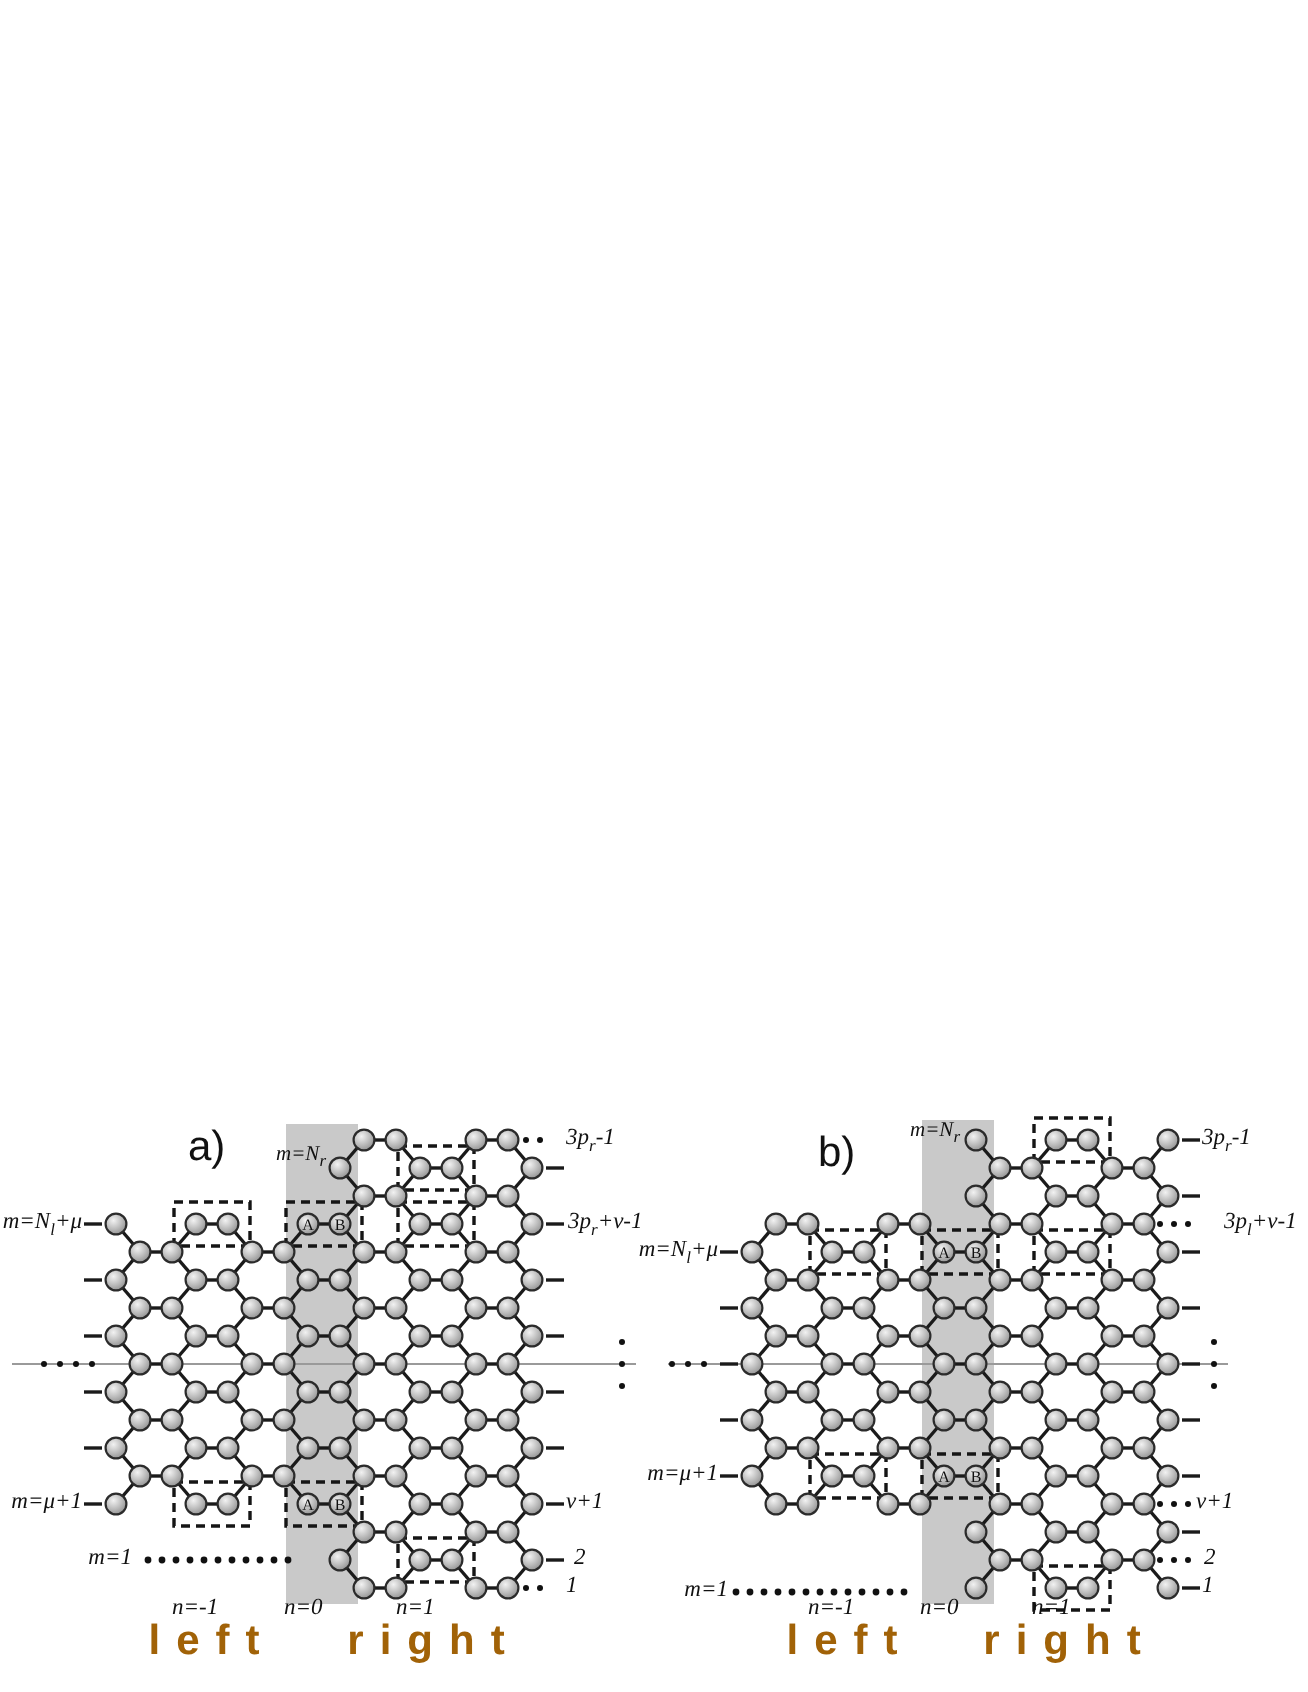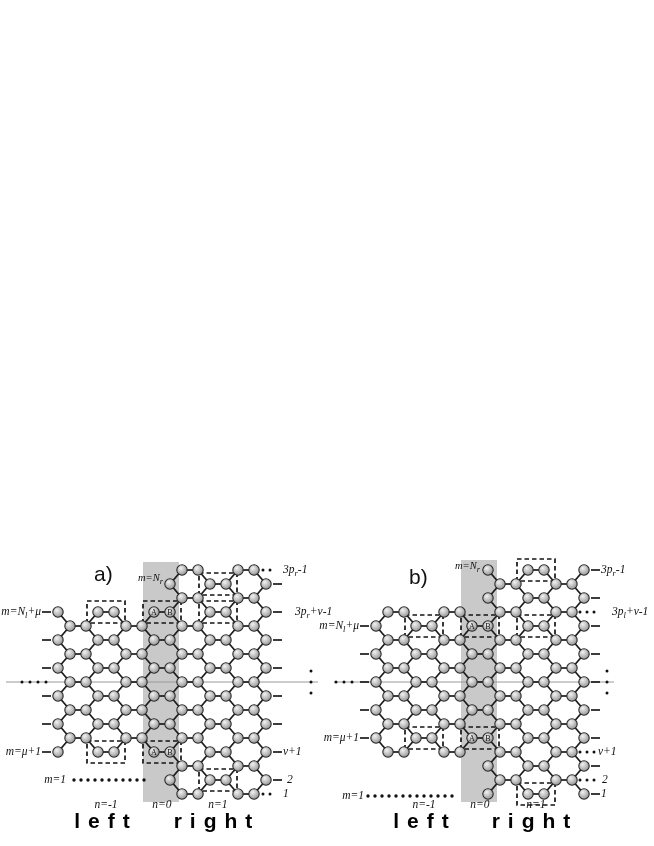--- a/index.html
+++ b/index.html
@@ -3,25 +3,25 @@
 <meta charset="utf-8">
 <style>
   html,body{margin:0;padding:0;background:#fff;}
   .stage{position:relative;width:654px;height:846px;background:#fff;overflow:hidden;
          font-family:"Liberation Serif",serif;}
   #lattice{position:absolute;left:0;top:0;}
   .lbl{position:absolute;font-style:italic;font-size:11.5px;line-height:13px;color:#111;
        white-space:nowrap;}
   .lbl sub{font-size:8.5px;font-style:italic;line-height:0;}
   .small{font-size:10.5px;}
-  .ctr{text-align:center;width:40px;}
+  .ctr{text-align:left;width:40px;}
   .tag{position:absolute;font-family:"Liberation Sans",sans-serif;font-style:normal;
        font-size:21px;color:#111;line-height:22px;}
   .word{position:absolute;font-family:"Liberation Sans",sans-serif;font-style:normal;
-        font-weight:bold;font-size:21px;letter-spacing:8px;color:#000000;width:110px;
+        font-weight:bold;font-size:21px;letter-spacing:8px;color:#a16207;width:110px;
         text-align:center;line-height:24px;}
 </style>
 </head>
 <body>
 
 <div class="stage">
 
   <svg id="lattice" width="654" height="846">
       <defs>
         <radialGradient id="atomGrad" cx="0.38" cy="0.33" r="0.8">
@@ -693,21 +693,21 @@
   <div class="lbl small" style="right:491px;top:571px"><span>m=N</span><sub>r</sub><span></span></div>
   <div class="lbl" style="right:613px;top:605px"><span>m=N</span><sub>l</sub><span>+μ</span></div>
   <div class="lbl" style="right:613px;top:745px">m=μ+1</div>
   <div class="lbl" style="right:588px;top:773px">m=1</div>
   <div class="lbl ctr" style="left:86px;top:798px">n=-1</div>
   <div class="lbl ctr" style="left:142px;top:798px">n=0</div>
   <div class="lbl ctr" style="left:198px;top:798px">n=1</div>
   <div class="word" style="left:51px;top:809px">left</div>
   <div class="word" style="left:162px;top:809px">right</div>
   <div class="lbl" style="left:283px;top:563px"><span>3p</span><sub>r</sub><span>-1</span></div>
-  <div class="lbl" style="left:295px;top:605px"><span>3p</span><sub>r</sub><span>+ν-1</span></div>
+  <div class="lbl" style="left:284px;top:605px"><span>3p</span><sub>r</sub><span>+ν-1</span></div>
   <div class="lbl" style="left:283px;top:745px">ν+1</div>
   <div class="lbl" style="left:287px;top:773px">2</div>
   <div class="lbl" style="left:283px;top:787px">1</div>
 
   <div class="tag" style="left:409px;top:566px">b)</div>
   <div class="lbl small" style="right:174px;top:559px"><span>m=N</span><sub>r</sub><span></span></div>
   <div class="lbl" style="right:295px;top:619px"><span>m=N</span><sub>l</sub><span>+μ</span></div>
   <div class="lbl" style="right:295px;top:731px">m=μ+1</div>
   <div class="lbl" style="right:290px;top:789px">m=1</div>
   <div class="lbl ctr" style="left:404px;top:798px">n=-1</div>

